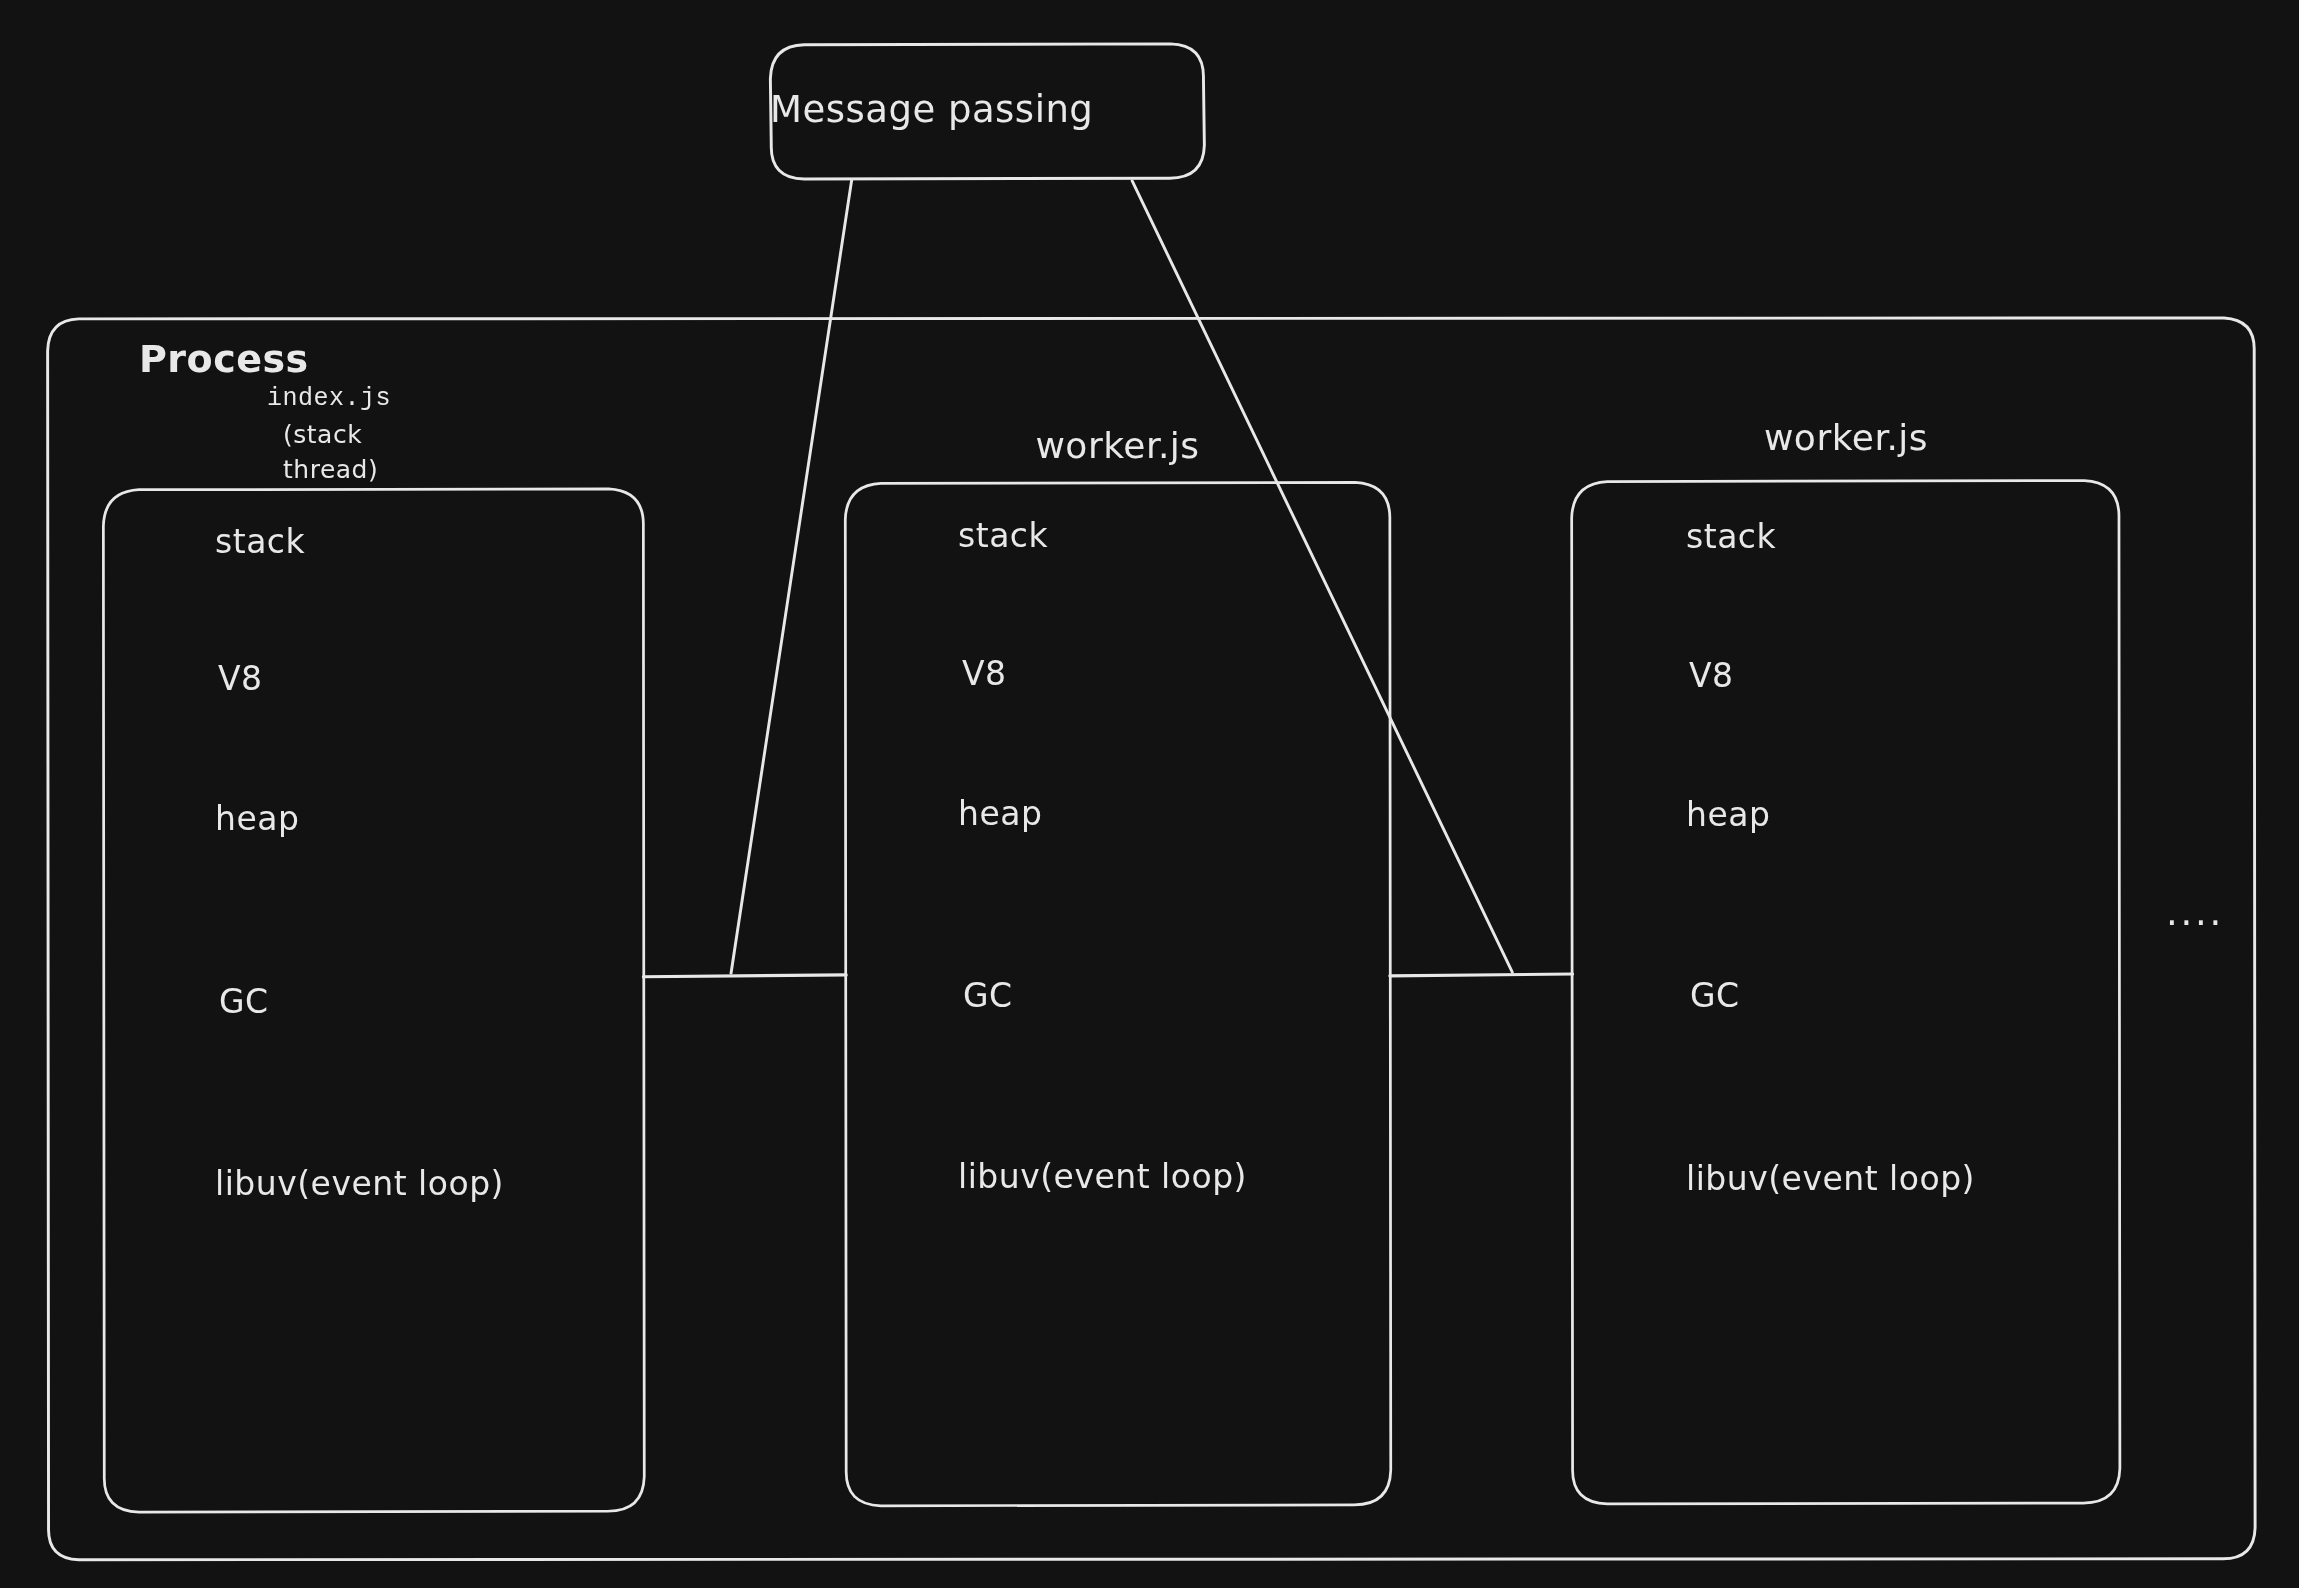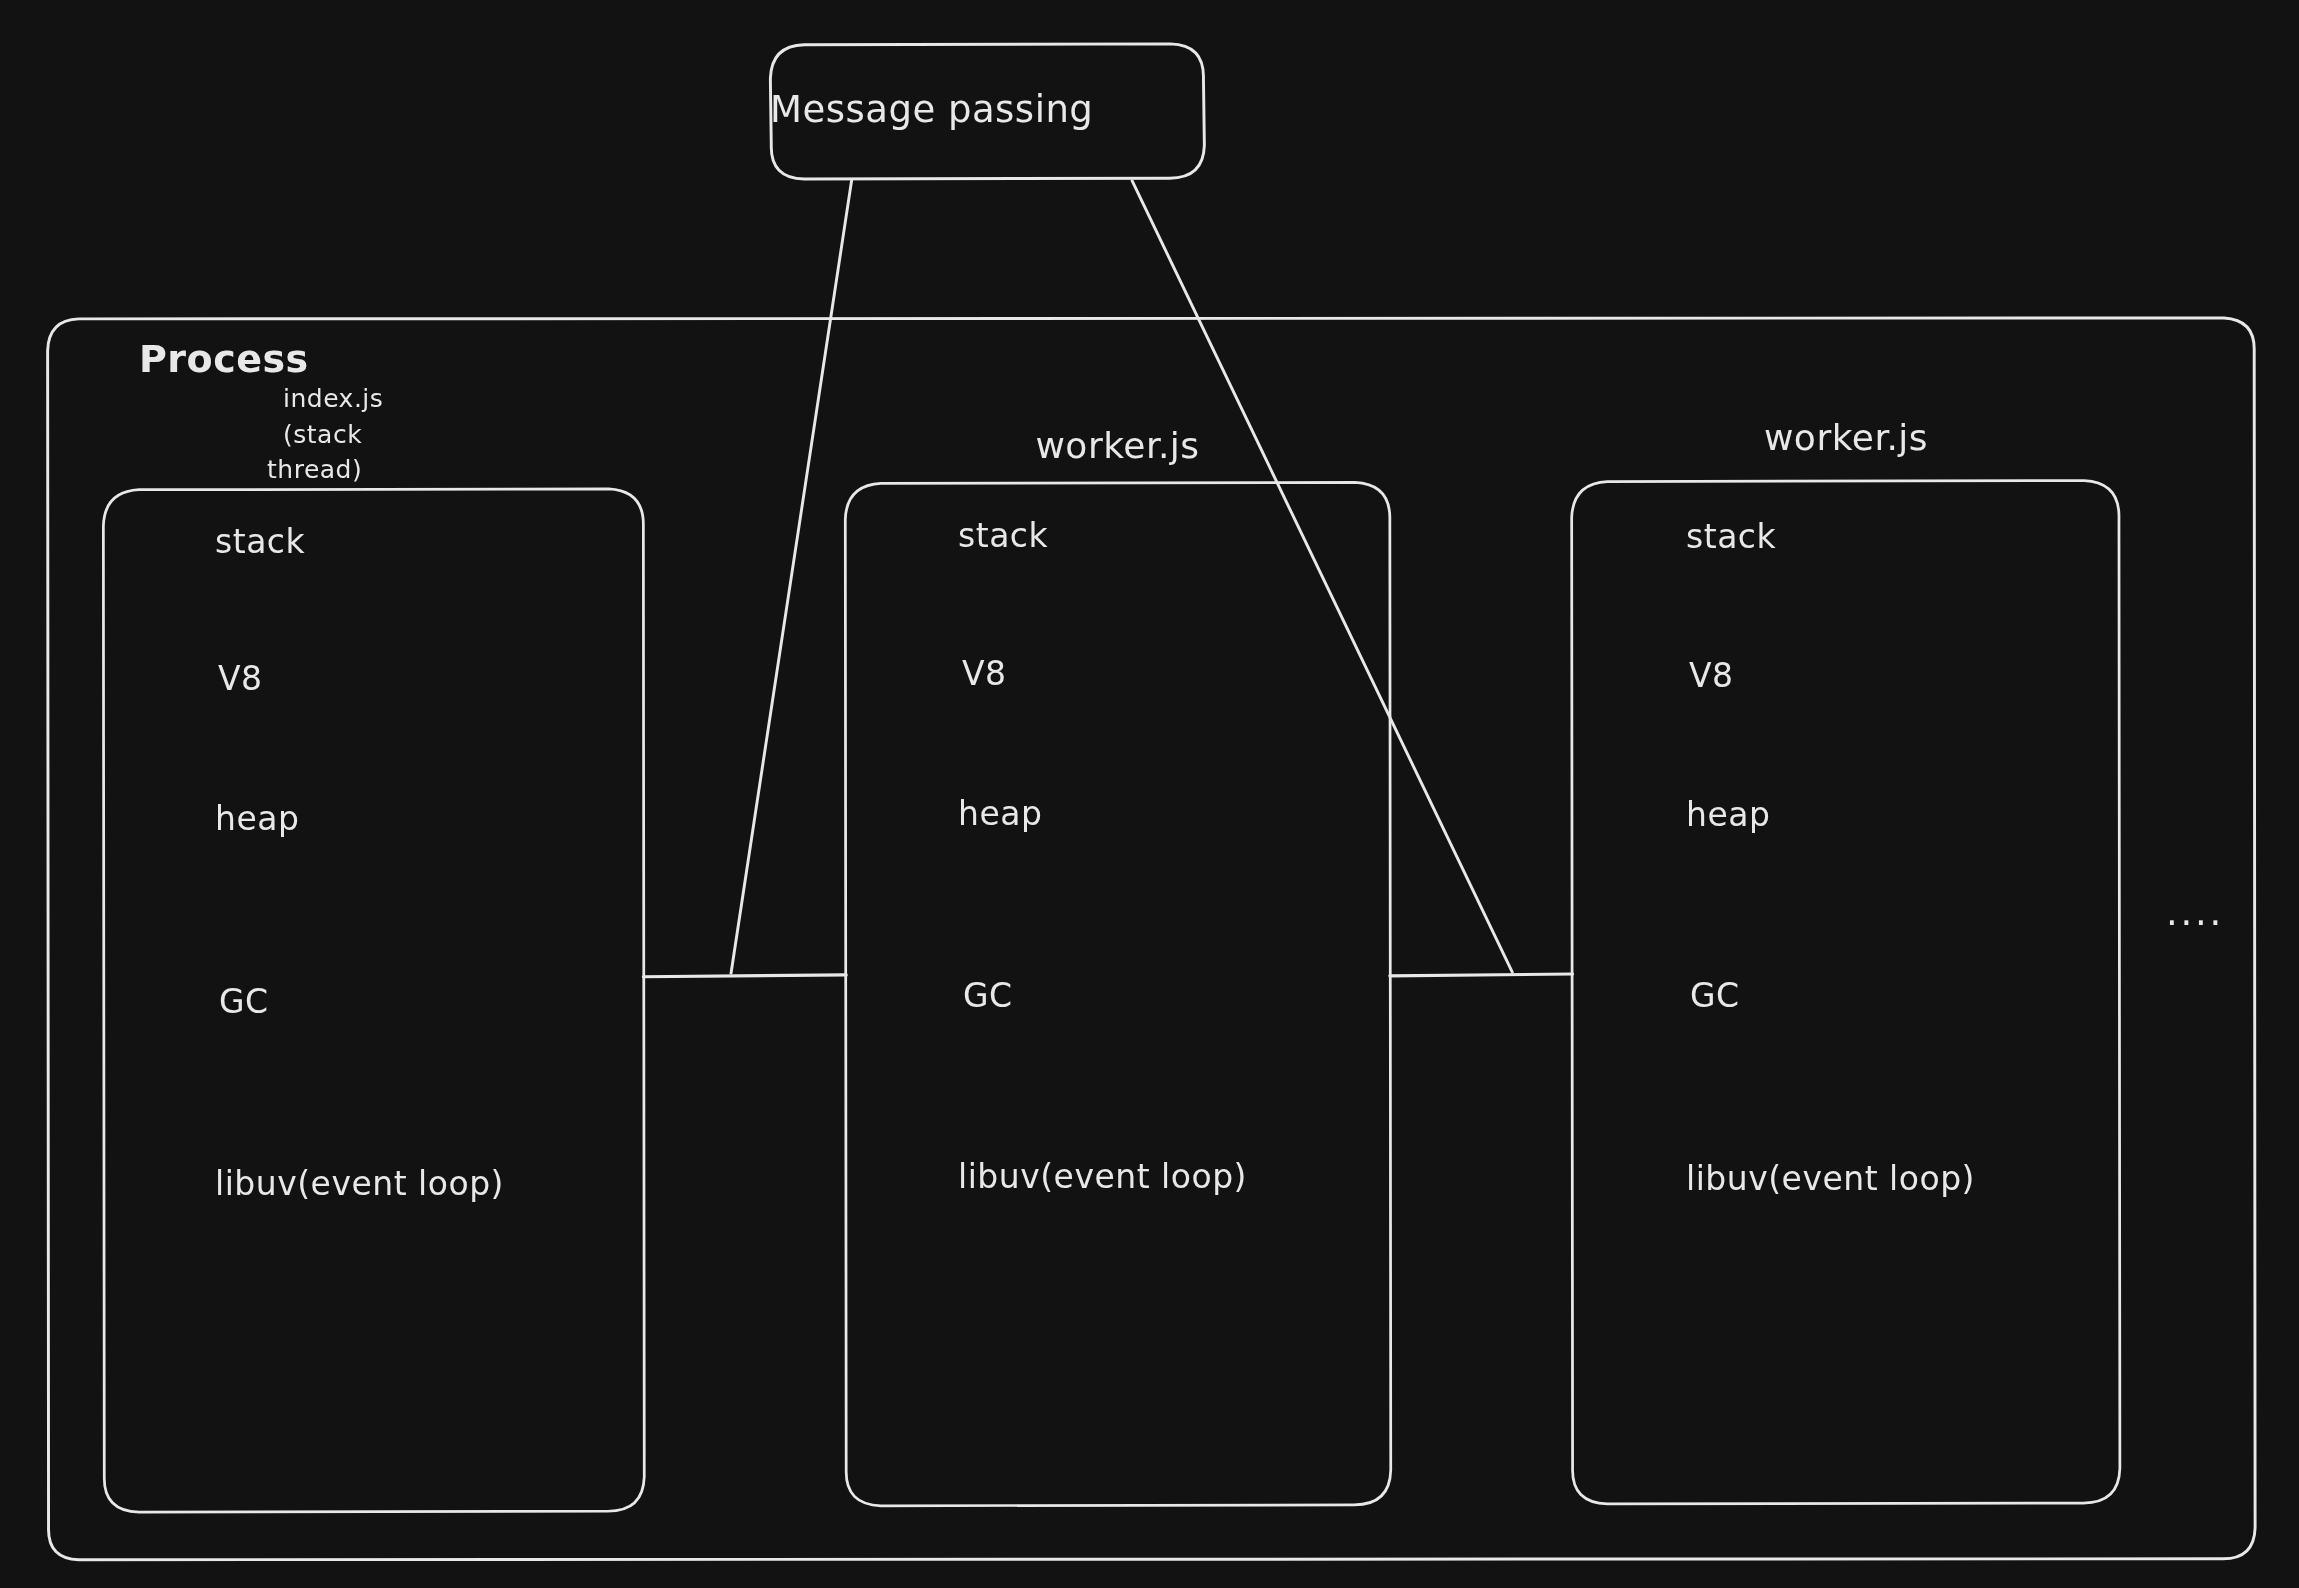--- a/index.html
+++ b/index.html
@@ -76,23 +76,23 @@
 
     <path d="M 932 197 L 800 1065" fill="none" stroke="#e8e8e8" stroke-width="3.2" stroke-linecap="round"></path>
 
     <path d="M 1239 198 L 1655 1064" fill="none" stroke="#e8e8e8" stroke-width="3.2" stroke-linecap="round"></path>
   </svg>
 
   <div class="lbl lbl-msg" style="left:770px; top:91px; width:434px; text-align:left;">Message passing</div>
 
   <div class="lbl lbl-process" style="left:139px; top:340px;">Process</div>
 
-  <div class="lbl lbl-meta" style="left:283px; top:382px;">index.js</div>
+  <div class="lbl lbl-meta" style="left:267px; top:382px;font-family:Liberation Mono, monospace;">index.js</div>
   <div class="lbl lbl-meta" style="left:283px; top:418px;">(stack</div>
-  <div class="lbl lbl-meta" style="left:267px; top:453px;">thread)</div>
+  <div class="lbl lbl-meta" style="left:283px; top:453px;">thread)</div>
 
   <div class="lbl lbl-worker" style="left:845px; top:428px; width:545px; text-align:center;">worker.js</div>
   <div class="lbl lbl-worker" style="left:1572px; top:420px; width:548px; text-align:center;">worker.js</div>
 
   <div class="lbl lbl-slot" style="left:215px; top:525px;">stack</div>
   <div class="lbl lbl-slot" style="left:218px; top:662px;">V8</div>
   <div class="lbl lbl-slot" style="left:215px; top:802px;">heap</div>
   <div class="lbl lbl-slot" style="left:219px; top:985px;">GC</div>
   <div class="lbl lbl-slot" style="left:215px; top:1167px;">libuv(event loop)</div>
 

